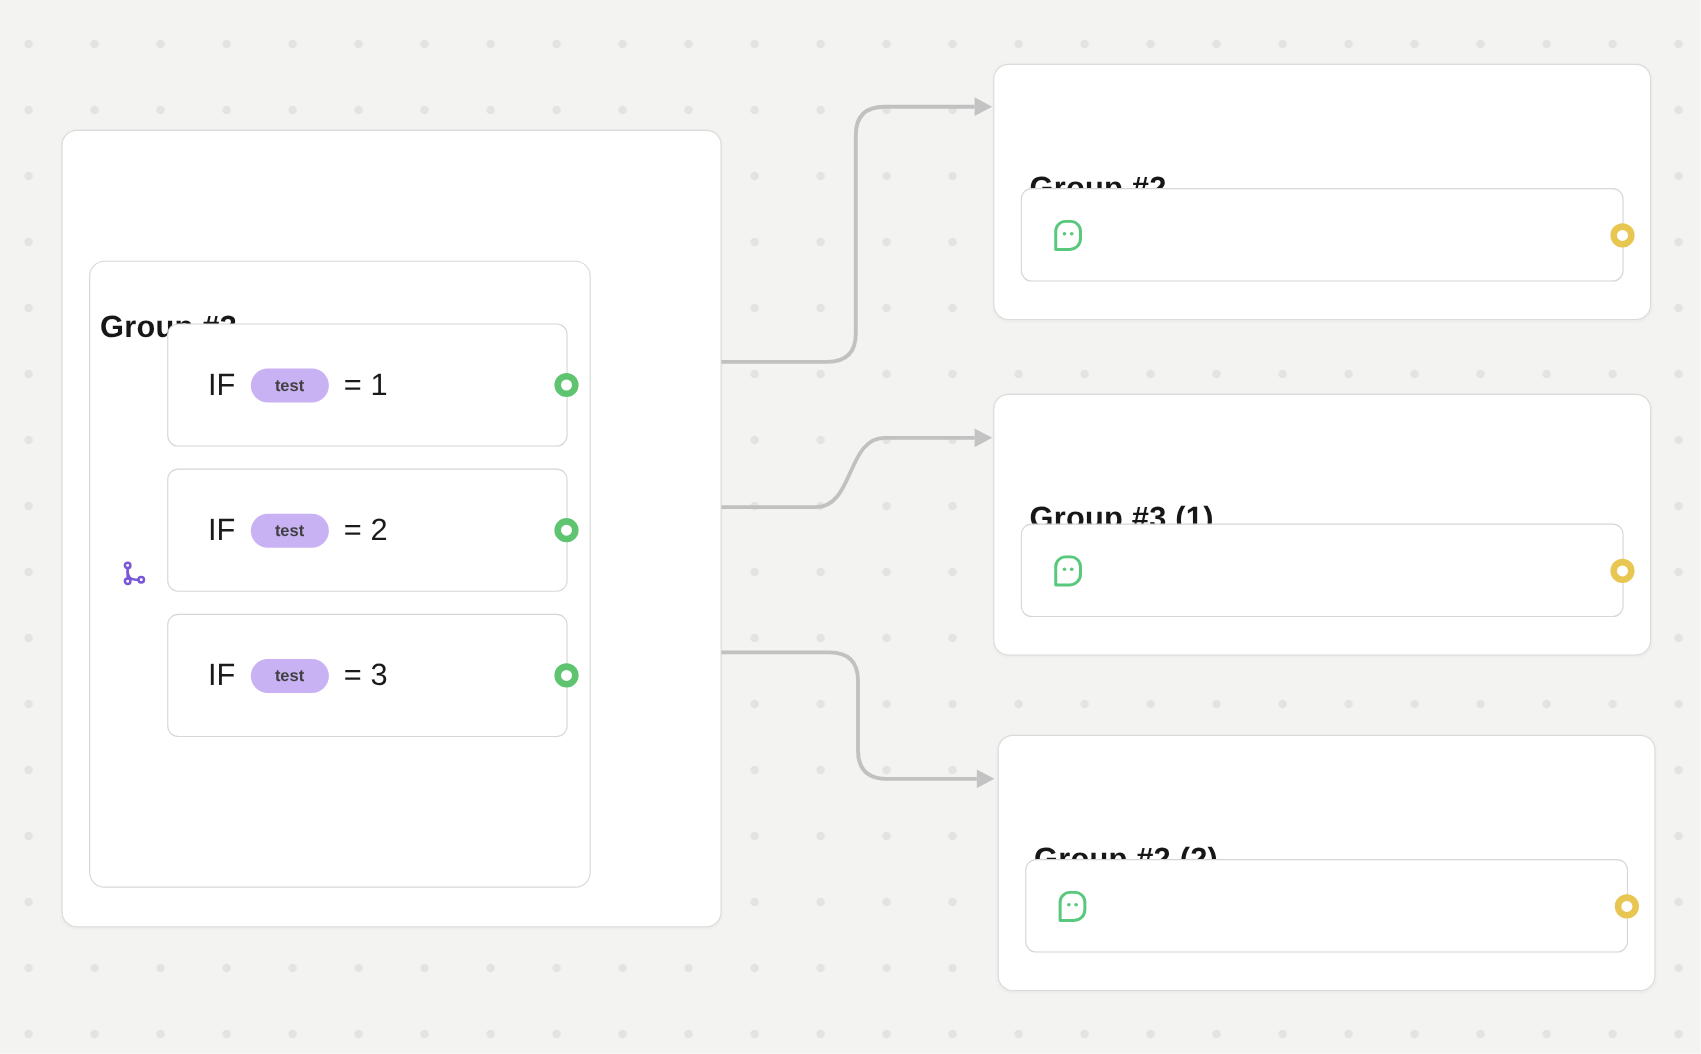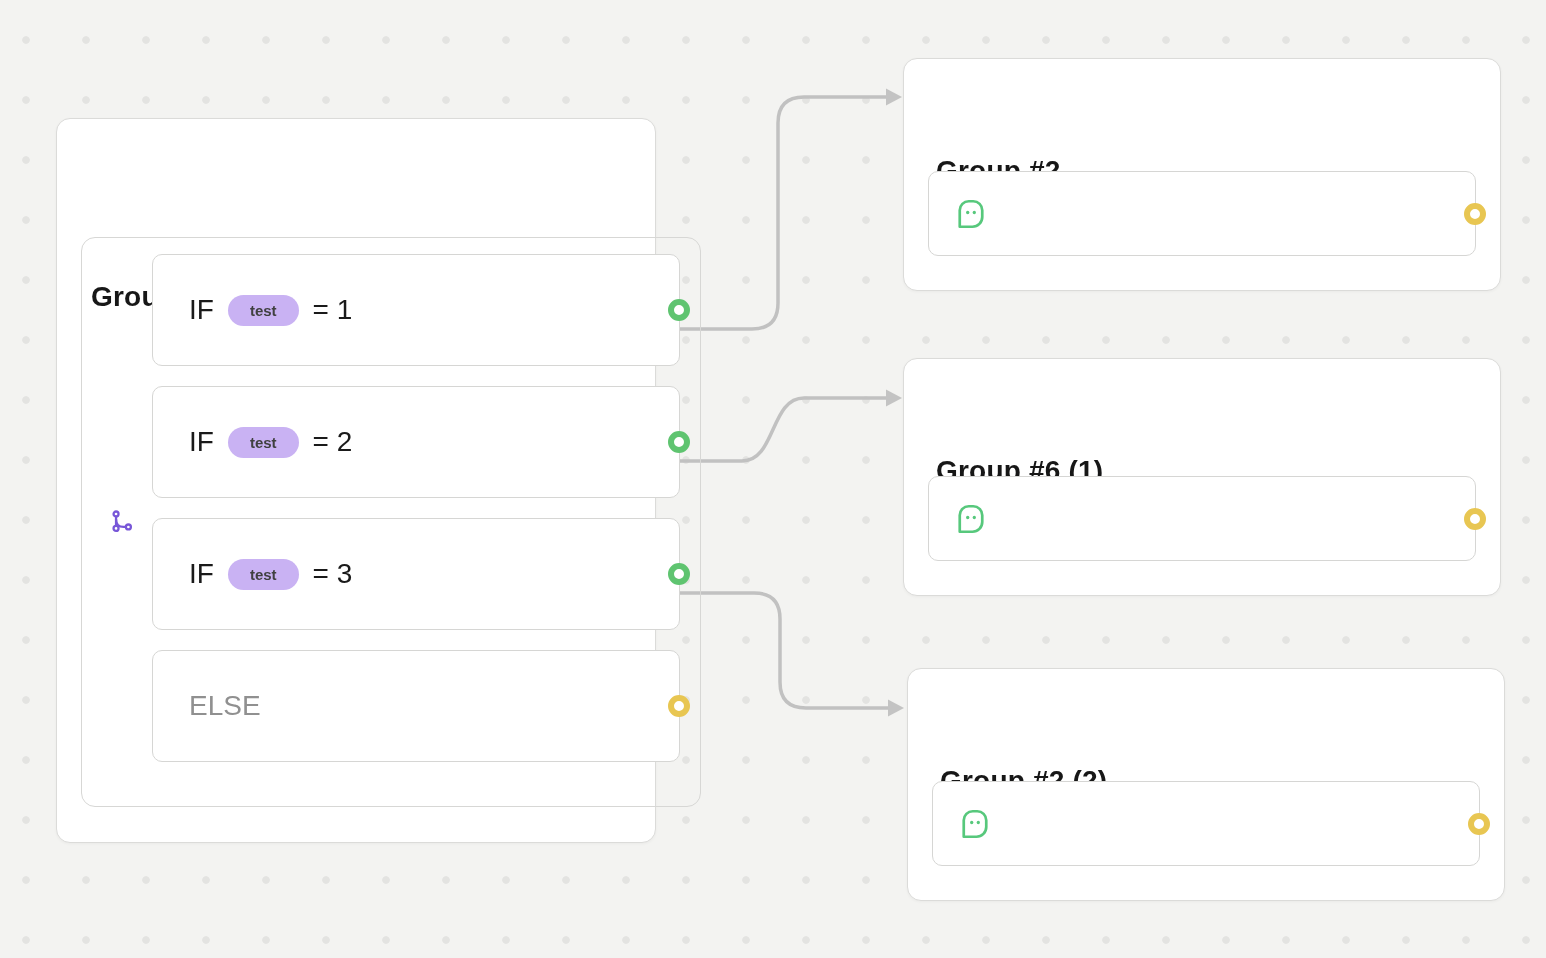--- a/index.html
+++ b/index.html
@@ -27,23 +27,23 @@
     z-index:2;
   }
   .group-title {
     font-size:28px; font-weight:700; color:#171717; letter-spacing:0.2px;
   }
 
   
   .card-condition { left:56px; top:118px; width:600px; height:725px; }
   .card-condition .group-title { position:absolute; left:34px; top:162px; }
   .condition-container {
-    position:absolute; left:24px; top:118px; width:620px; height:570px;
+    position:absolute; left:24px; top:118px; width:456px; height:570px;
     border:1.5px solid #d7d7d5; border-radius:14px;
-    padding:16px 20px 26px 70px;
+    padding:56px 20px 26px 70px;
   }
   .branch-icon {
     position:absolute; left:27px; top:50%; transform:translateY(-50%);
     width:26px; height:26px;
   }
   .cond-row {
     position:relative;
     height:112px; margin-bottom:20px;
     border:1.5px solid #d6d6d4; border-radius:10px;
     background:#fff;
@@ -129,41 +129,37 @@
         <span class="port"></span>
       </div>
 
       <div class="cond-row">
         <span class="kw">IF</span>
         <span class="badge">test</span>
         <span class="cmp">= 3</span>
         <span class="port"></span>
       </div>
 
-      <div class="cond-row else">
-        <span class="kw">ELSE</span>
-        <span class="port yellow"></span>
-      </div>
     </div>
   </div>
 
   <div class="group-card card-target card-a">
     <div class="group-title">Group #2</div>
     <div class="bubble-block">
       <svg class="bubble-icon" viewBox="0 0 24 24" fill="none" stroke="#57c87c" stroke-width="1.8" stroke-linejoin="round">
         <path d="M4.5 20.5 V9.5 A6 6 0 0 1 10.5 3.5 H13.5 A6 6 0 0 1 19.5 9.5 V14 A6.5 6.5 0 0 1 13 20.5 Z"></path>
         <circle cx="9.8" cy="11" r="1.1" fill="#57c87c" stroke="none"></circle>
         <circle cx="14.2" cy="11" r="1.1" fill="#57c87c" stroke="none"></circle>
       </svg>
       <span class="port yellow"></span>
     </div>
   </div>
 
   <div class="group-card card-target card-b">
-    <div class="group-title">Group #6 (1)</div>
+    <div class="group-title">Group #3 (1)</div>
     <div class="bubble-block">
       <svg class="bubble-icon" viewBox="0 0 24 24" fill="none" stroke="#57c87c" stroke-width="1.8" stroke-linejoin="round">
         <path d="M4.5 20.5 V9.5 A6 6 0 0 1 10.5 3.5 H13.5 A6 6 0 0 1 19.5 9.5 V14 A6.5 6.5 0 0 1 13 20.5 Z"></path>
         <circle cx="9.8" cy="11" r="1.1" fill="#57c87c" stroke="none"></circle>
         <circle cx="14.2" cy="11" r="1.1" fill="#57c87c" stroke="none"></circle>
       </svg>
       <span class="port yellow"></span>
     </div>
   </div>
 

